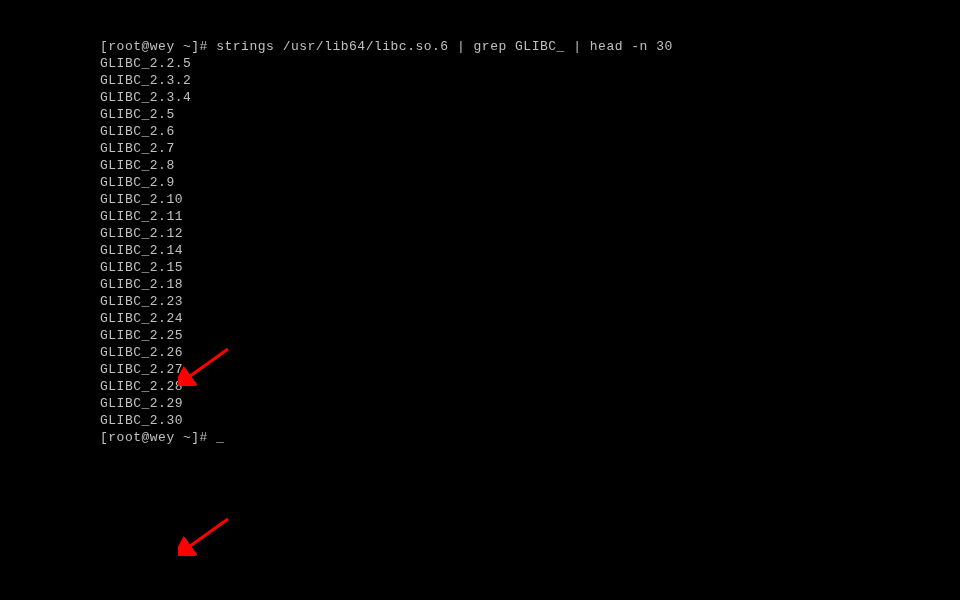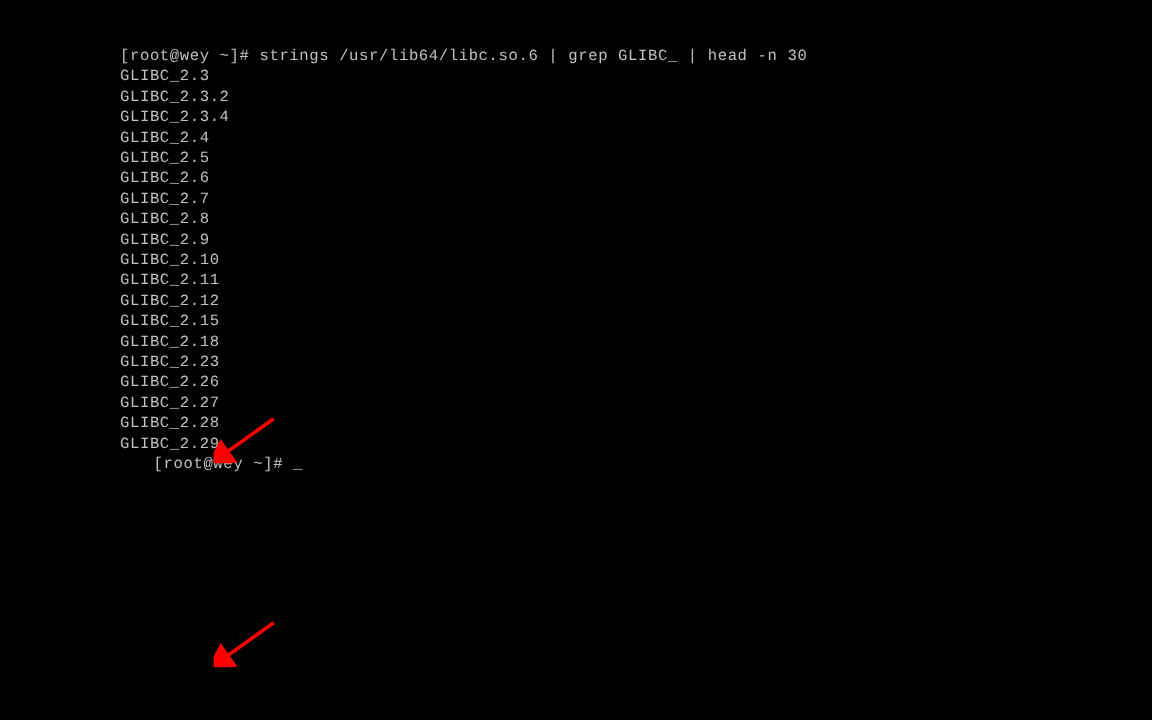--- a/index.html
+++ b/index.html
@@ -19,54 +19,56 @@
       position: relative;
       overflow: hidden;
     }
     .line {
       white-space: pre;
       letter-spacing: 0.5px;
     }
     .prompt-line {
       white-space: pre;
       letter-spacing: 0.5px;
-      margin-left: 28px;
     }
     .arrow {
       position: absolute;
       pointer-events: none;
     }
     .arrow svg {
       display: block;
     }
   </style>
 </head>
 <body>
 
 <div id="terminal">
     <div class="line">[root@wey ~]# strings /usr/lib64/libc.so.6 | grep GLIBC_ | head -n 30</div>
-    <div class="line">GLIBC_2.3</div>
+    <div class="line">GLIBC_2.2.5</div>
     <div class="line">GLIBC_2.3.2</div>
     <div class="line">GLIBC_2.3.4</div>
-    <div class="line">GLIBC_2.4</div>
     <div class="line">GLIBC_2.5</div>
     <div class="line">GLIBC_2.6</div>
     <div class="line">GLIBC_2.7</div>
     <div class="line">GLIBC_2.8</div>
     <div class="line">GLIBC_2.9</div>
     <div class="line">GLIBC_2.10</div>
     <div class="line">GLIBC_2.11</div>
     <div class="line">GLIBC_2.12</div>
+    <div class="line">GLIBC_2.14</div>
     <div class="line">GLIBC_2.15</div>
     <div class="line">GLIBC_2.18</div>
     <div class="line">GLIBC_2.23</div>
+    <div class="line">GLIBC_2.24</div>
+    <div class="line">GLIBC_2.25</div>
     <div class="line">GLIBC_2.26</div>
     <div class="line">GLIBC_2.27</div>
     <div class="line">GLIBC_2.28</div>
     <div class="line">GLIBC_2.29</div>
+    <div class="line">GLIBC_2.30</div>
     <div class="prompt-line"><span>[root@wey ~]# </span><span>_</span></div>
   </div>
 
 <div class="arrow" style="left:178px; top:344px;">
   <svg width="55" height="42">
     <defs>
       <marker id="ah1" markerWidth="8" markerHeight="8" refX="2" refY="4" orient="auto">
         <polygon points="0 0, 8 4, 0 8" fill="#ff0000"></polygon>
       </marker>
     </defs>

